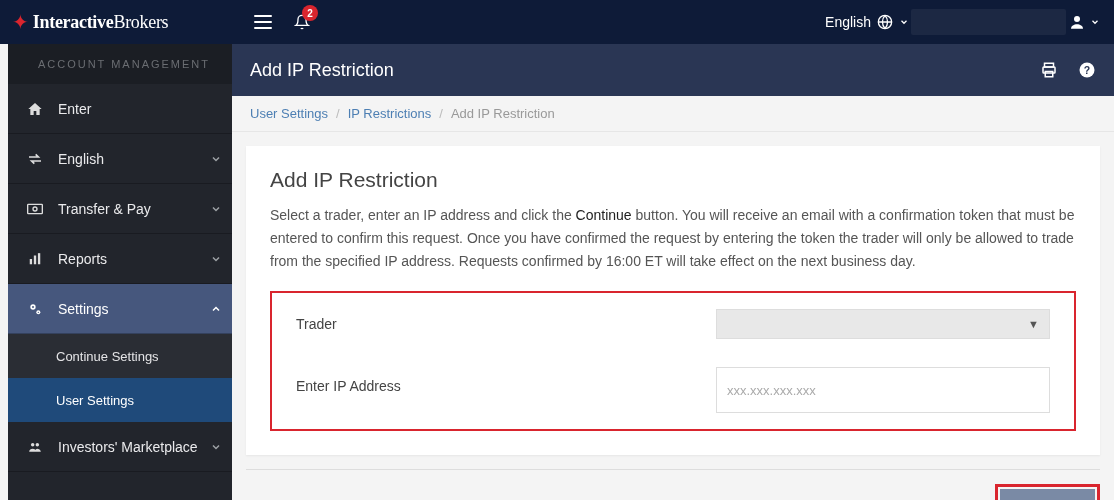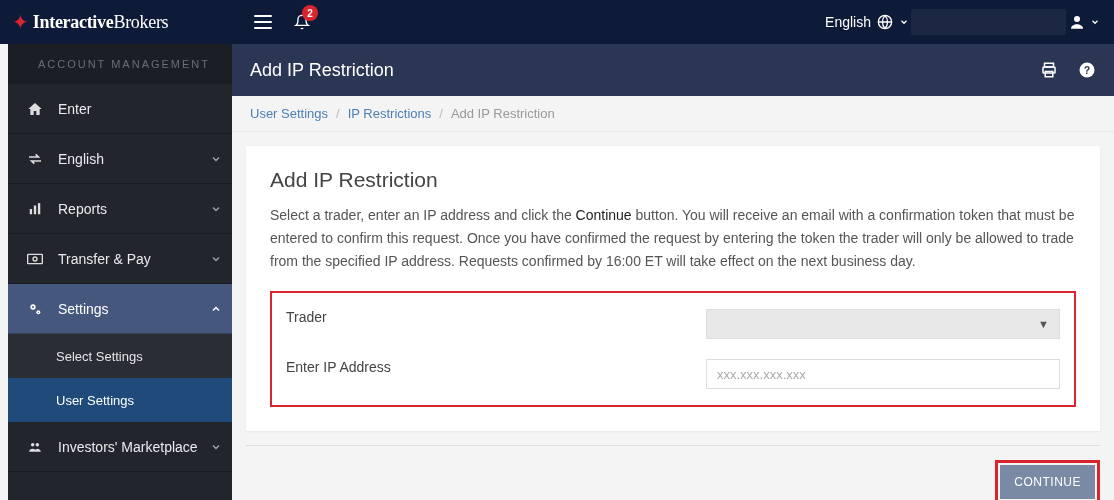--- a/index.html
+++ b/index.html
@@ -40,26 +40,26 @@
     .breadcrumb { height:36px; display:flex; align-items:center; padding:0 18px; font-size:13px; color:#999; background:#f4f4f4; border-bottom:1px solid #e6e6e6; }
     .breadcrumb a { color:#4d7fb3; text-decoration:none; margin:0 8px; }
     .breadcrumb a:first-child { margin-left:0; }
     .breadcrumb .sep { color:#bbb; }
     .breadcrumb .current { color:#999; margin-left:8px; }
     .card { margin:14px; background:#fff; padding:22px 24px 24px; box-shadow:0 1px 2px rgba(0,0,0,0.06); }
     .card h2 { font-size:21px; font-weight:400; color:#444; margin-bottom:12px; }
     .card p { font-size:14px; color:#555; line-height:1.65; }
     .card p .kw { color:#222; }
     .form-box { border:2px solid #d9252e; margin-top:18px; padding:6px 0; }
-    .form-row { display:flex; padding:10px 14px; }
+    .form-row { display:flex; align-items:center; padding:10px 24px; }
     .form-lbl { width:420px; font-size:14px; color:#444; }
     .form-ctl { flex:1; }
     .select { width:100%; height:30px; background:#e8e8e8; border:1px solid #ddd; display:flex; align-items:center; padding:0 10px; font-size:13px; color:#888; position:relative; cursor:pointer; }
     .select .tri { margin-left:auto; color:#555; font-size:11px; }
-    .input { width:100%; height:30px; border:1px solid #ddd; padding:0 10px; font-size:13px; color:#4c1d95; }
+    .input { width:100%; height:46px; border:1px solid #ddd; padding:0 10px; font-size:13px; color:#4c1d95;margin-top:8px; }
     .input::placeholder { color:#aaa; }
     .footer { margin:0 14px; border-top:1px solid #ddd; padding:14px 0; display:flex; justify-content:flex-end; }
     .continue-wrap { border:3px solid #d9252e; padding:2px; }
     .continue { background:#7a8aa5; color:#fff; border:0; padding:10px 14px; font-size:12px; letter-spacing:0.5px; cursor:pointer; }
     svg { display:block; }
   </style>
 </head>
 <body>
 
 <div class="topbar">
@@ -136,42 +136,42 @@
     <span class="side-label">English</span>
     <span class="chev">
         <svg width="12" height="12" viewBox="0 0 24 24" fill="none" stroke="currentColor" stroke-width="3">
           <polyline points="6 9 12 15 18 9"></polyline>
         </svg>
       </span>
   </div>
 
   <div class="side-item">
     <span class="side-icon">
+      <svg width="16" height="12" viewBox="0 0 24 16" fill="none" stroke="#ddd" stroke-width="2">
+          <rect x="1" y="1" width="22" height="14" rx="1"></rect>
+          <circle cx="12" cy="8" r="3"></circle>
+        </svg>
+    </span>
+    <span class="side-label">Transfer &amp; Pay</span>
+    <span class="chev">
+        <svg width="12" height="12" viewBox="0 0 24 24" fill="none" stroke="currentColor" stroke-width="3">
+          <polyline points="6 9 12 15 18 9"></polyline>
+        </svg>
+      </span>
+  </div>
+
+  <div class="side-item">
+    <span class="side-icon">
       <svg width="14" height="14" viewBox="0 0 24 24" fill="#ddd">
           <rect x="3" y="12" width="4" height="9"></rect>
           <rect x="10" y="6" width="4" height="15"></rect>
           <rect x="17" y="2" width="4" height="19"></rect>
         </svg>
     </span>
     <span class="side-label">Reports</span>
-    <span class="chev">
-        <svg width="12" height="12" viewBox="0 0 24 24" fill="none" stroke="currentColor" stroke-width="3">
-          <polyline points="6 9 12 15 18 9"></polyline>
-        </svg>
-      </span>
-  </div>
-
-  <div class="side-item">
-    <span class="side-icon">
-      <svg width="16" height="12" viewBox="0 0 24 16" fill="none" stroke="#ddd" stroke-width="2">
-          <rect x="1" y="1" width="22" height="14" rx="1"></rect>
-          <circle cx="12" cy="8" r="3"></circle>
-        </svg>
-    </span>
-    <span class="side-label">Transfer &amp; Pay</span>
     <span class="chev">
         <svg width="12" height="12" viewBox="0 0 24 24" fill="none" stroke="currentColor" stroke-width="3">
           <polyline points="6 9 12 15 18 9"></polyline>
         </svg>
       </span>
   </div>
 
   <div class="side-item active">
     <span class="side-icon">
       <svg width="16" height="16" viewBox="0 0 24 24" fill="#fff">
@@ -183,21 +183,21 @@
     </span>
     <span class="side-label">Settings</span>
     <span class="chev">
         <svg width="12" height="12" viewBox="0 0 24 24" fill="none" stroke="currentColor" stroke-width="3">
           <polyline points="6 15 12 9 18 15"></polyline>
         </svg>
       </span>
   </div>
 
   <div class="sub-item">
-    <span>Select Settings</span>
+    <span>Continue Settings</span>
   </div>
   <div class="sub-item selected">
     <span>User Settings</span>
   </div>
 
   <div class="side-item">
     <span class="side-icon">
       <svg width="16" height="14" viewBox="0 0 24 24" fill="#ddd">
           <circle cx="8" cy="8" r="3"></circle>
           <circle cx="16" cy="8" r="3"></circle>

